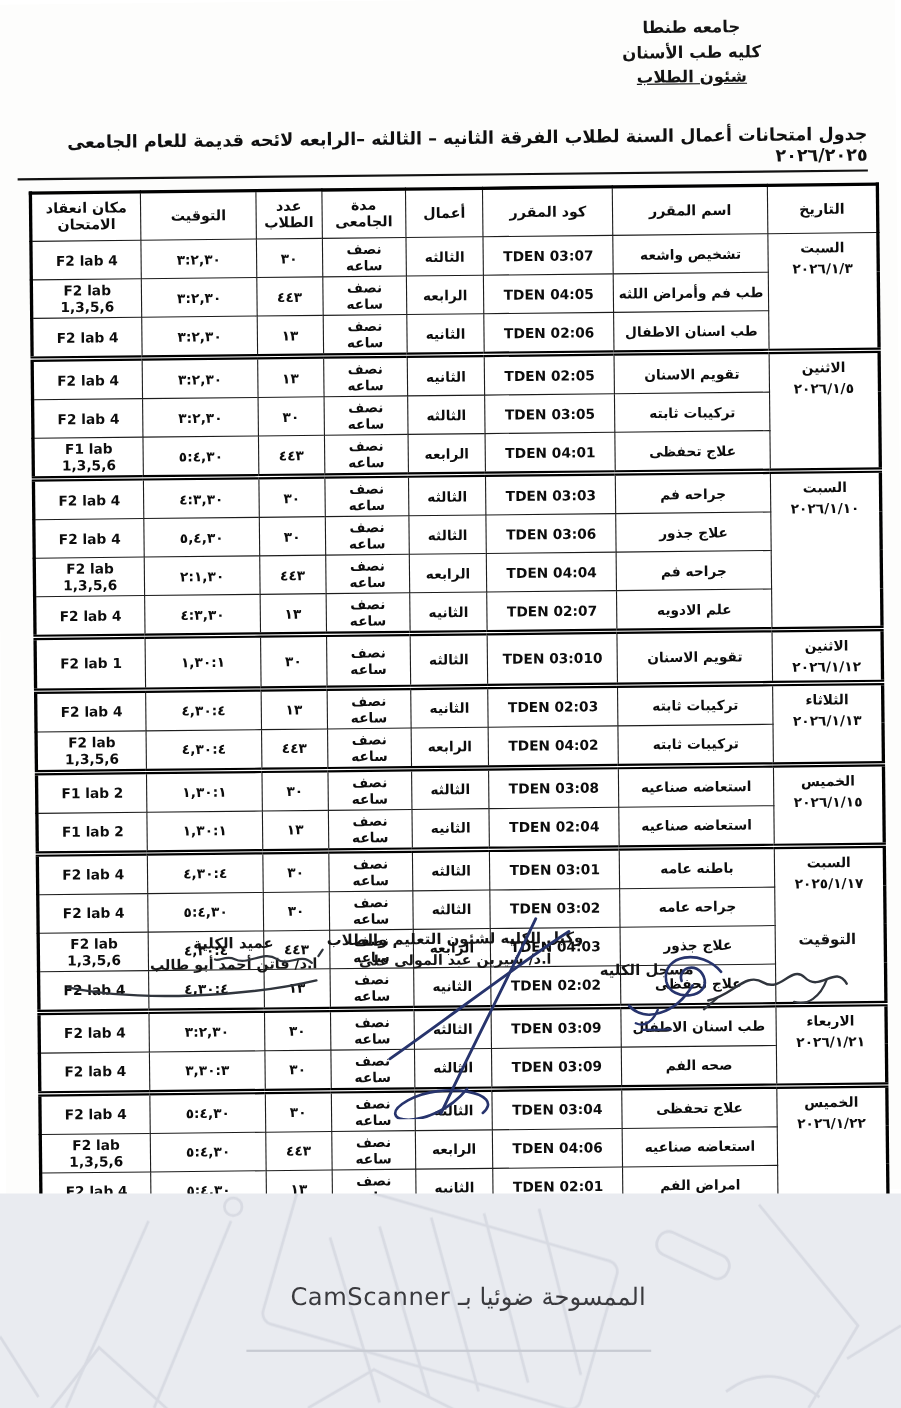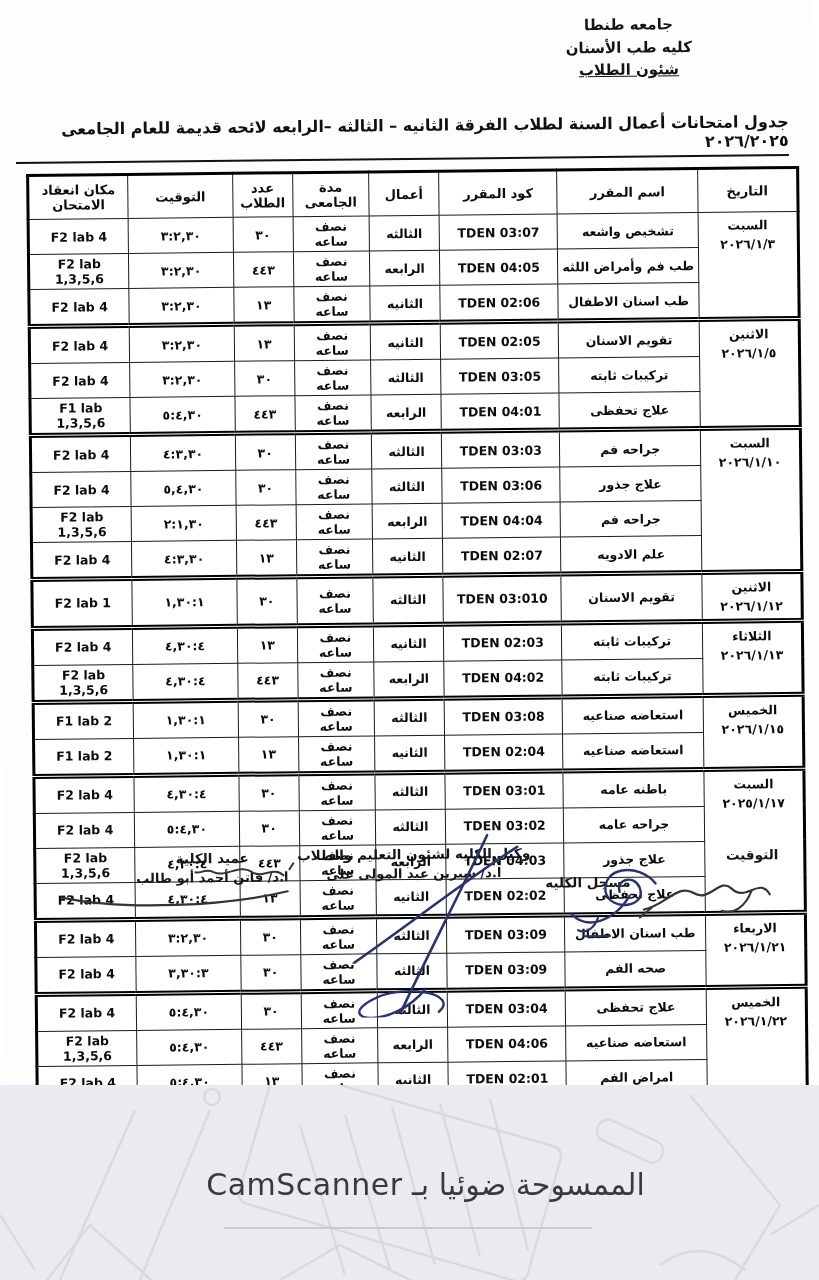--- a/index.html
+++ b/index.html
@@ -67,21 +67,21 @@
   .sig-svg path { fill:none; stroke-linecap:round; }
   
   .scan-band {
     position:absolute; left:0; right:0; bottom:0; height:195px;
     background:#e9ebf0; overflow:hidden;
   }
   .scan-band svg.pattern { position:absolute; inset:0; }
   .scan-caption {
     position:absolute; top:82px; left:0; right:0;
     text-align:center; direction:rtl;
-    font-size:30px; color:#3a3a3e; font-weight:normal;
+    font-size:22px; color:#3a3a3e; font-weight:normal;
     letter-spacing:0.5px;
     padding-left:32px;
   }
   .scan-divider {
     position:absolute; top:142px; left:224px; width:368px; height:1.5px;
     background:#c7cad2;
   }
 </style>
 </head>
 <body>

